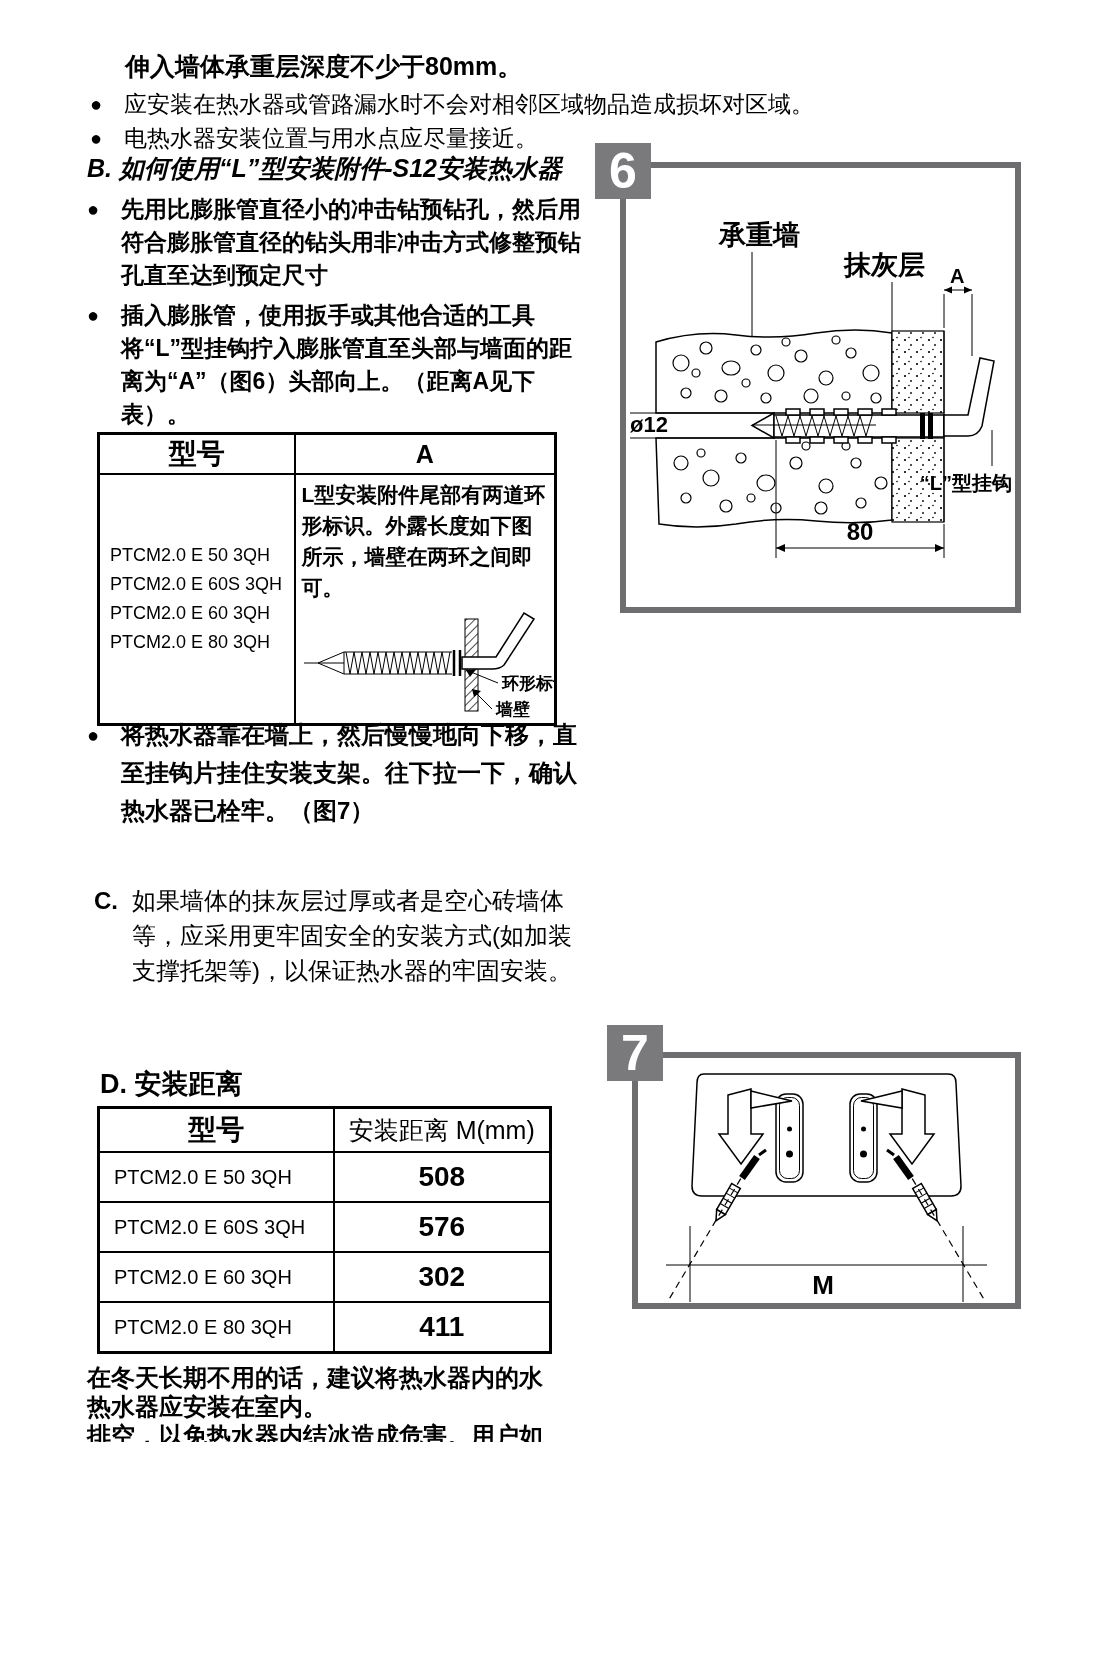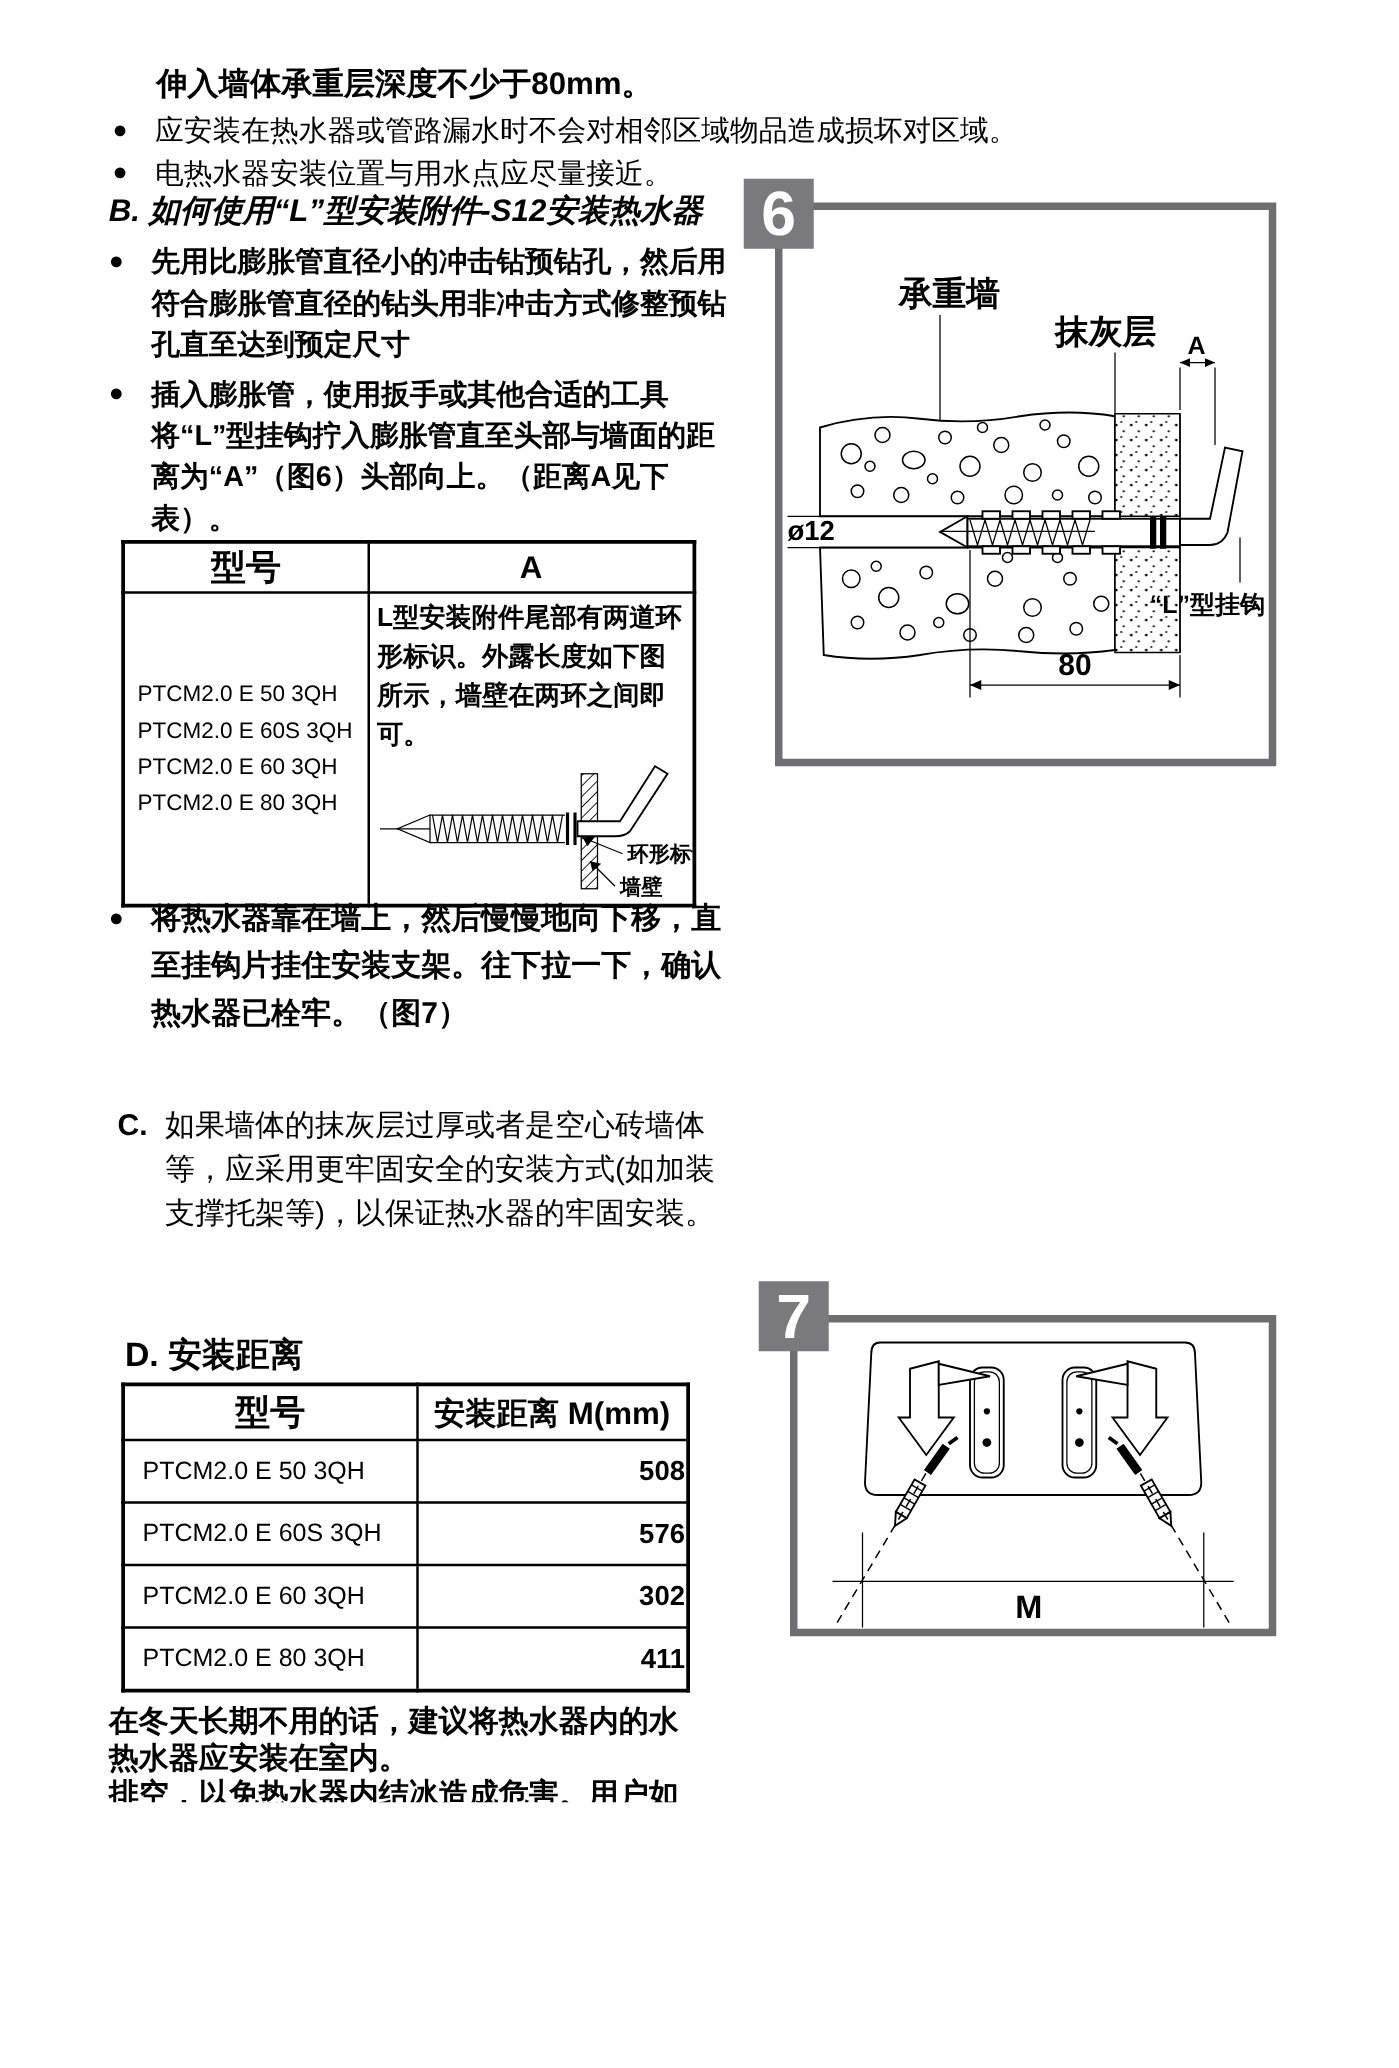--- a/index.html
+++ b/index.html
@@ -32,23 +32,23 @@
   .mini-svg{display:block;margin-top:2px;}
   
   .sec-c{left:82px;top:883px;width:492px;font-size:24px;line-height:35px;display:flex;}
   .c-prefix{flex:0 0 38px;font-weight:bold;}
   
   .head-d{left:88px;top:1066px;font-size:27px;font-weight:bold;}
   .table-d{left:85px;top:1106px;width:455px;border:3px solid #000;border-collapse:collapse;table-layout:fixed;}
   .table-d th,.table-d td{border:2px solid #000;}
   .table-d th{height:40px;text-align:center;vertical-align:middle;}
   .td-model{font-size:20px;padding-left:14px;height:46px;white-space:nowrap;}
-  .td-value{font-size:22px;font-weight:bold;text-align:right;}
+  .td-value{font-size:28px;font-weight:bold;text-align:center;}
   .th-d1{font-size:28px;font-weight:bold;}
-  .th-d2{font-size:25px;font-weight:bold;}
+  .th-d2{font-size:25px;font-weight:normal;}
   
   .note{left:75px;top:1363px;display:flex;font-size:24px;font-weight:bold;line-height:29px;}
   .note-label{flex:0 0 70px;}
   
   .rule{left:120px;top:1546px;width:910px;height:6px;background:#000;}
   .page-num{left:70px;top:1546px;font-size:44px;font-weight:bold;font-style:italic;}
   
   .fig-frame{position:absolute;border:6px solid #6e6e71;background:#fff;}
   .fig6{left:608px;top:162px;width:389px;height:439px;}
   .fig7{left:620px;top:1052px;width:377px;height:245px;}

